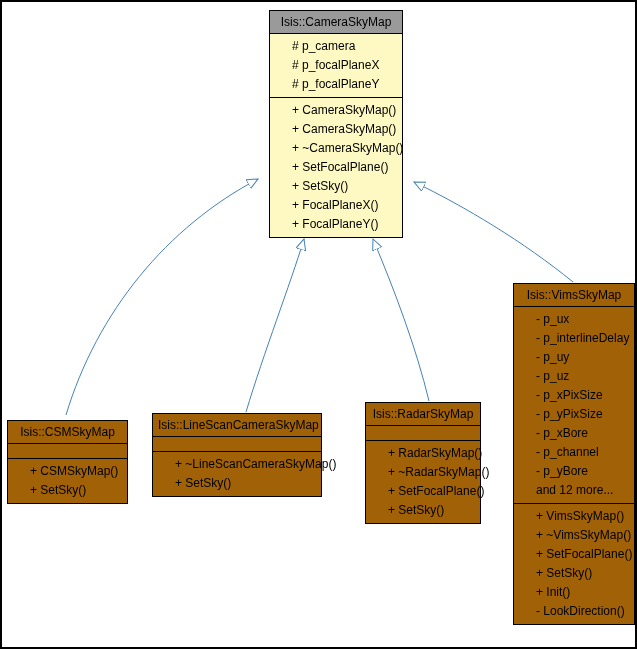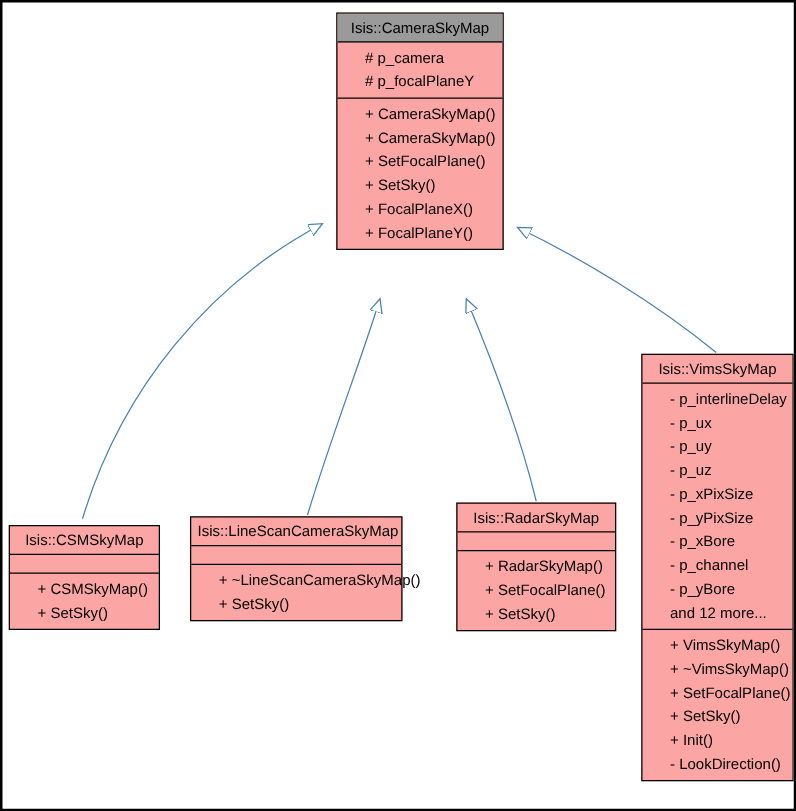--- a/index.html
+++ b/index.html
@@ -2,31 +2,31 @@
 <html><head>
 <meta charset="utf-8">
 <style>
   html,body{margin:0;padding:0;background:#fff;}
   .canvas{
     position:relative;width:637px;height:649px;box-sizing:border-box;
     background:#ffffff;border:2px solid #000000;overflow:hidden;
     font-family:"Liberation Sans",sans-serif;font-size:12px;color:#000;
   }
   .class-box{
-    position:absolute;background:#fca5a5;border:1px solid #000000;
+    position:absolute;background:#a16207;border:1px solid #000000;
     box-sizing:border-box;
   }
   .class-title{
     text-align:center;padding:4px 5px;border-bottom:1px solid #000;
     white-space:nowrap;line-height:14px;
   }
   .class-section{padding:3px 16px;}
   .class-section.attrs{border-bottom:1px solid #000;min-height:8px;}
   .member-row{line-height:19px;padding:0 6px;white-space:nowrap;}
-  .selected{background:#fca5a5;}
+  .selected{background:#fef9c3;}
   .selected .class-title{background:#9a9a9a;}
   #arrows{position:absolute;left:0;top:0;pointer-events:none;}
 </style>
 </head>
 <body>
 
 <div class="canvas">
 
   <svg id="arrows" width="637" height="649" viewBox="0 0 637 649">
     <defs>
@@ -37,25 +37,27 @@
     <path d="M 64 413 C 95 310 165 225 256 177" fill="none" stroke="#4682B4" stroke-width="1" marker-end="url(#genArrow)"></path>
     <path d="M 244 410 C 262 350 288 283 302 237" fill="none" stroke="#4682B4" stroke-width="1" marker-end="url(#genArrow)"></path>
     <path d="M 427 399 C 414 345 392 287 371 237" fill="none" stroke="#4682B4" stroke-width="1" marker-end="url(#genArrow)"></path>
     <path d="M 571 280 C 522 240 462 204 412 180" fill="none" stroke="#4682B4" stroke-width="1" marker-end="url(#genArrow)"></path>
   </svg>
 
   <div class="class-box selected" style="left:267px;top:8px;width:134px;">
     <div class="class-title">Isis::CameraSkyMap</div>
     <div class="class-section attrs">
         <div class="member-row"># p_camera</div>
+        <div class="member-row"># p_focalPlaneX</div>
         <div class="member-row"># p_focalPlaneY</div>
       </div>
     <div class="class-section methods">
         <div class="member-row">+ CameraSkyMap()</div>
         <div class="member-row">+ CameraSkyMap()</div>
+        <div class="member-row">+ ~CameraSkyMap()</div>
         <div class="member-row">+ SetFocalPlane()</div>
         <div class="member-row">+ SetSky()</div>
         <div class="member-row">+ FocalPlaneX()</div>
         <div class="member-row">+ FocalPlaneY()</div>
       </div>
   </div>
 
   <div class="class-box" style="left:5px;top:418px;width:121px;">
     <div class="class-title">Isis::CSMSkyMap</div>
     <div class="class-section attrs"></div>
@@ -67,35 +69,36 @@
 
   <div class="class-box" style="left:150px;top:411px;width:170px;">
     <div class="class-title">Isis::LineScanCameraSkyMap</div>
     <div class="class-section attrs"></div>
     <div class="class-section methods">
         <div class="member-row">+ ~LineScanCameraSkyMap()</div>
         <div class="member-row">+ SetSky()</div>
       </div>
   </div>
 
-  <div class="class-box" style="left:363px;top:400px;width:128px;">
+  <div class="class-box" style="left:363px;top:400px;width:116px;">
     <div class="class-title">Isis::RadarSkyMap</div>
     <div class="class-section attrs"></div>
     <div class="class-section methods">
         <div class="member-row">+ RadarSkyMap()</div>
+        <div class="member-row">+ ~RadarSkyMap()</div>
         <div class="member-row">+ SetFocalPlane()</div>
         <div class="member-row">+ SetSky()</div>
       </div>
   </div>
 
   <div class="class-box" style="left:511px;top:281px;width:122px;">
     <div class="class-title">Isis::VimsSkyMap</div>
     <div class="class-section attrs">
+        <div class="member-row">- p_ux</div>
         <div class="member-row">- p_interlineDelay</div>
-        <div class="member-row">- p_ux</div>
         <div class="member-row">- p_uy</div>
         <div class="member-row">- p_uz</div>
         <div class="member-row">- p_xPixSize</div>
         <div class="member-row">- p_yPixSize</div>
         <div class="member-row">- p_xBore</div>
         <div class="member-row">- p_channel</div>
         <div class="member-row">- p_yBore</div>
         <div class="member-row">and 12 more...</div>
       </div>
     <div class="class-section methods">

